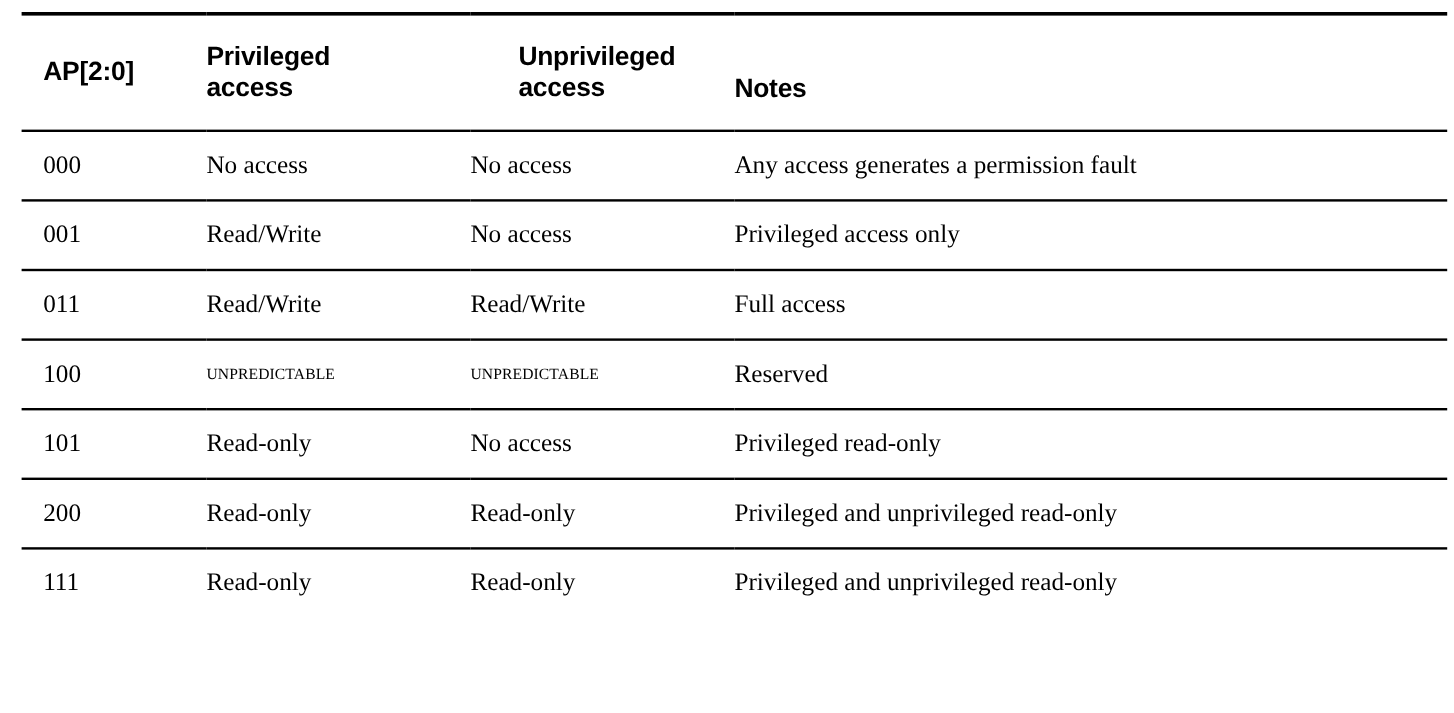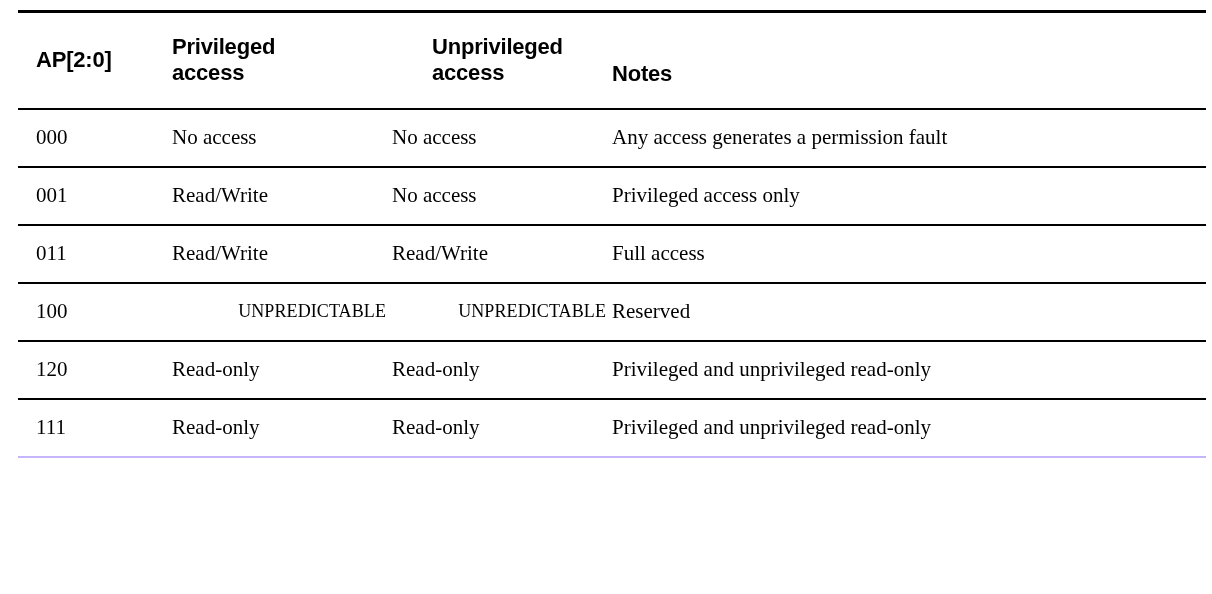--- a/index.html
+++ b/index.html
@@ -80,23 +80,22 @@
     padding-right: 6px;
   }
   tbody td.td-priv .cellpad,
   tbody td.td-unpriv .cellpad,
   tbody td.td-notes .cellpad {
     padding-left: 0px;
   }
 
   
   .smallcaps {
-    font-size: 18px;
+    font-size: 13px;
     letter-spacing: 0.1px;
-    text-align: right;
   }
 </style>
 </head>
 <body>
 
 <div id="page">
 
   <table class="perm-table">
     <colgroup>
       <col class="c-ap">
@@ -174,21 +173,35 @@
           </td>
           <td class="td-unpriv">
             <span class="cellpad smallcaps">UNPREDICTABLE</span>
           </td>
           <td class="td-notes">
             <span class="cellpad">Reserved</span>
           </td>
         </tr>
         <tr class="data-row">
           <td class="td-ap">
-            <span class="cellpad">120</span>
+            <span class="cellpad">101</span>
+          </td>
+          <td class="td-priv">
+            <span class="cellpad">Read-only</span>
+          </td>
+          <td class="td-unpriv">
+            <span class="cellpad">No access</span>
+          </td>
+          <td class="td-notes">
+            <span class="cellpad">Privileged read-only</span>
+          </td>
+        </tr>
+        <tr class="data-row">
+          <td class="td-ap">
+            <span class="cellpad">200</span>
           </td>
           <td class="td-priv">
             <span class="cellpad">Read-only</span>
           </td>
           <td class="td-unpriv">
             <span class="cellpad">Read-only</span>
           </td>
           <td class="td-notes">
             <span class="cellpad">Privileged and unprivileged read-only</span>
           </td>

